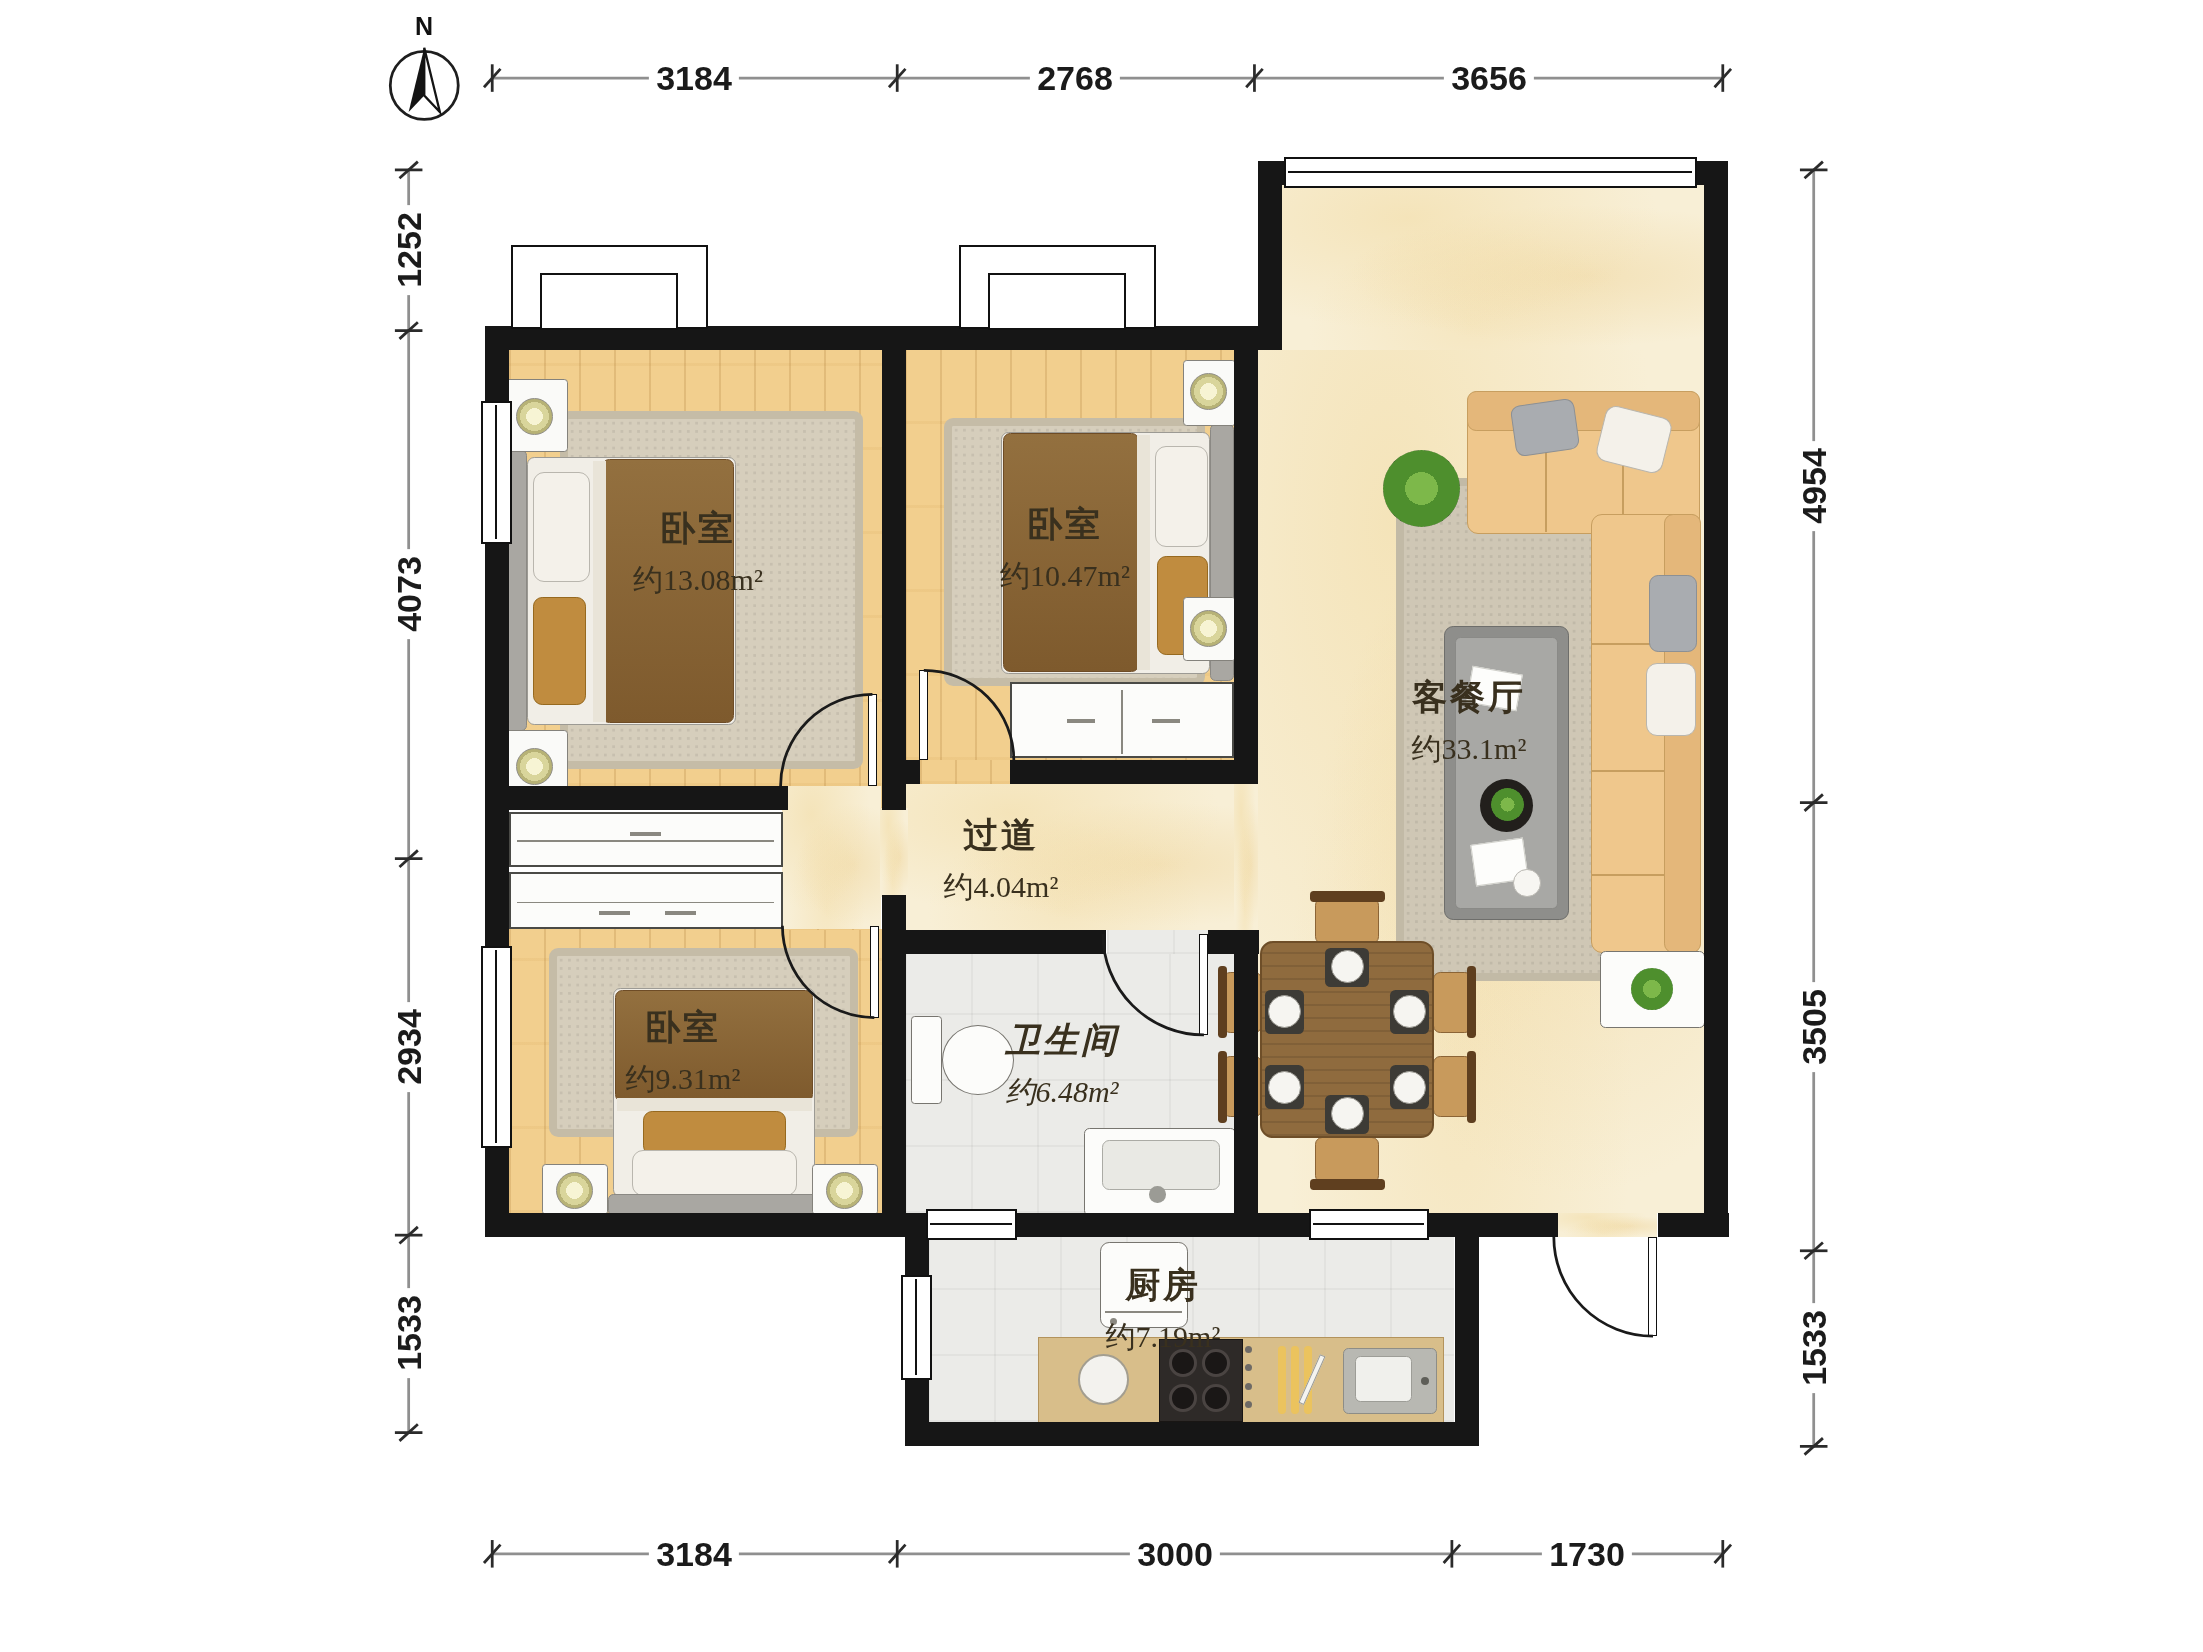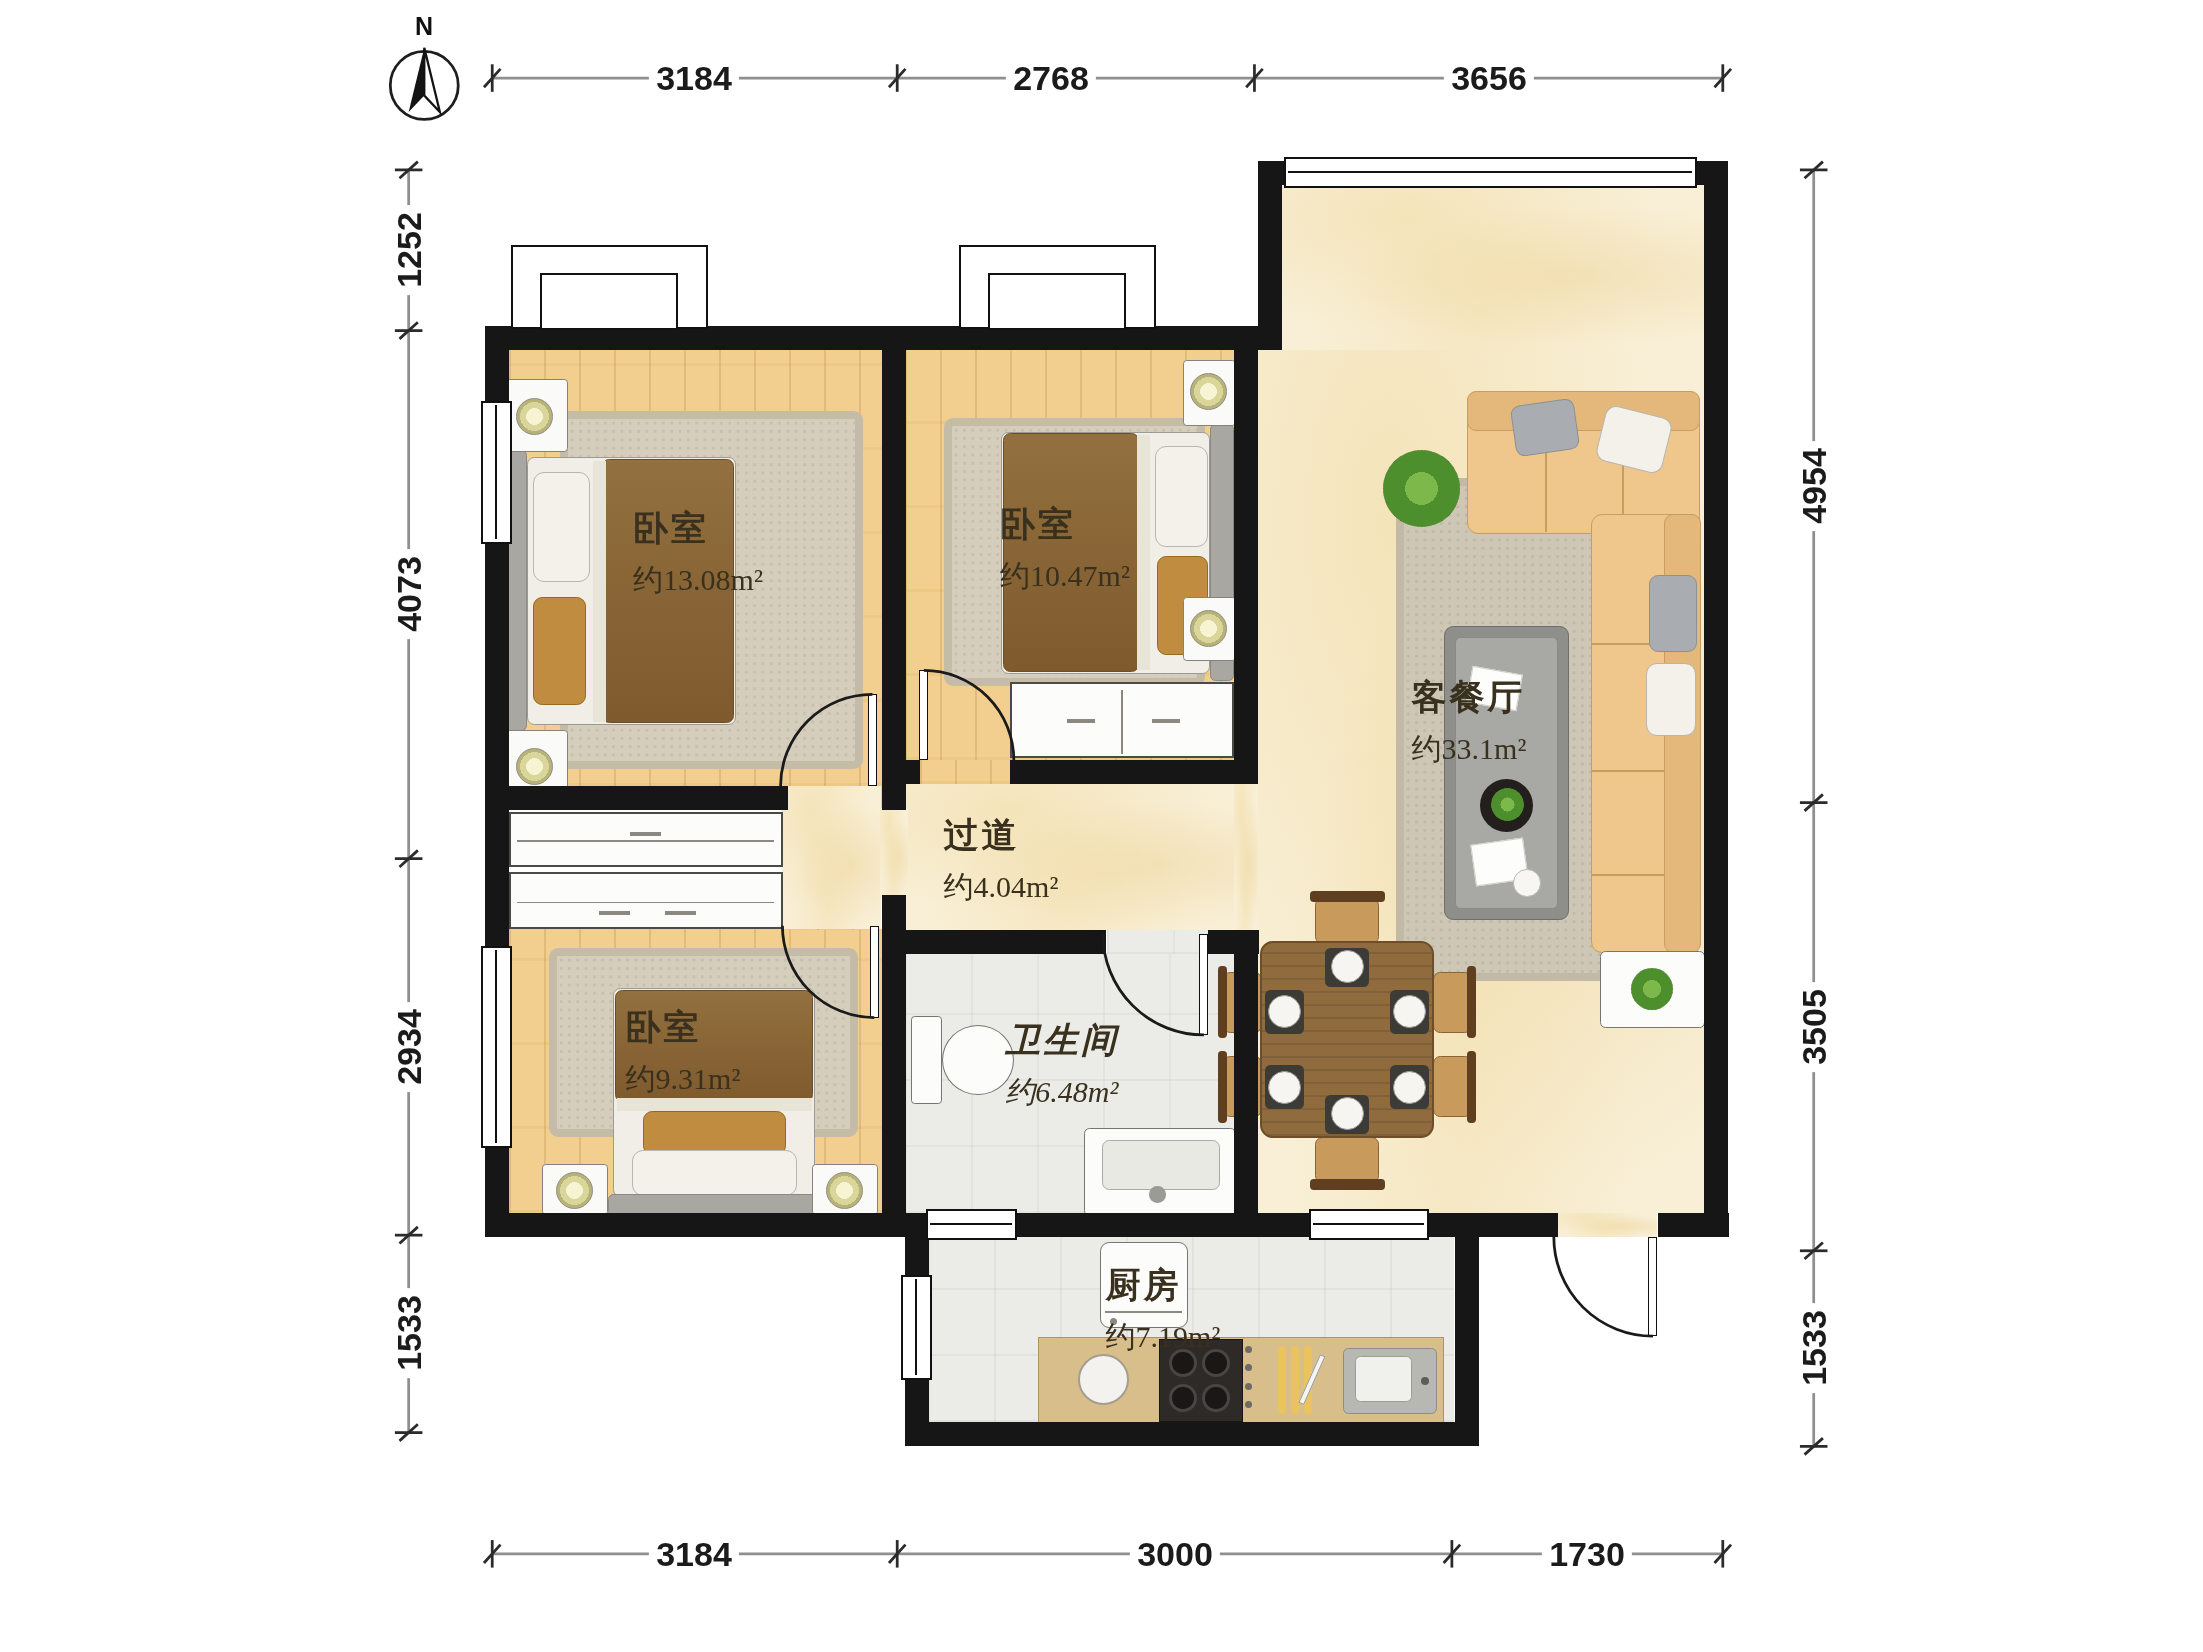--- a/index.html
+++ b/index.html
@@ -26,21 +26,21 @@
   .duvet{background:linear-gradient(180deg,#93703F,#7E5A2D);border:1.8px solid #6E4C26;box-sizing:border-box;border-radius:7.3px;}
   .fold{background:#E9E4D8;}
   .pillow-w{background:#F4F1EA;border:1.8px solid #B9B6AE;box-sizing:border-box;border-radius:11px;}
   .pillow-t{background:#C08C3F;border:1.8px solid #96691F;box-sizing:border-box;border-radius:9.2px;}
   .nstand{background:#FAFAF8;border:1.8px solid #84827C;box-sizing:border-box;border-radius:3.7px;}
   .lamp{border-radius:50%;border:1.8px solid #8F8D85;box-sizing:border-box;
     background:radial-gradient(circle,#F7F4D4 0 34%,#D9D59B 34% 58%,#B7B276 58% 72%,#EFECDE 72%);}
   .closet{background:#FCFCFA;border:2.8px solid #4A4A46;box-sizing:border-box;}
   .cline{background:#8A8880;}
   .white-box{background:#FCFCFA;border:1.8px solid #77756F;box-sizing:border-box;border-radius:5.5px;}
-  .room-label{position:absolute;transform:translate(-50%,-50%);text-align:left;color:#39301E;
+  .room-label{position:absolute;transform:translate(-50%,-50%);text-align:center;color:#39301E;
     font-family:"Liberation Serif","DejaVu Serif",serif;white-space:nowrap;}
   .rname{font-size:35px;font-weight:700;letter-spacing:2.8px;}
   .rarea{font-size:30px;margin-top:8px;}
   .dim{position:absolute;transform:translate(-50%,-50%);background:#fff;padding:0 7.3px;
     font:600 34px "Liberation Sans","DejaVu Sans",sans-serif;color:#1b1b1b;white-space:nowrap;}
   .dim.v{transform:translate(-50%,-50%) rotate(-90deg);}
   .disclaimer{position:absolute;left:26px;top:1604px;font:700 26px "Liberation Sans","DejaVu Sans",sans-serif;color:#E2231A;}
   .compass-n{position:absolute;left:424px;top:26px;transform:translate(-50%,-50%);
     font:700 25px "Liberation Sans",sans-serif;color:#111;}
   .sofa{background:#EFC78C;border:1.8px solid #C79E5F;box-sizing:border-box;border-radius:11px;}
@@ -362,21 +362,21 @@
   <div class="room-label" style="left:1062px;top:1065px;font-style:italic;">
     <div class="rname">卫生间</div>
     <div class="rarea">约6.48m²</div>
   </div>
   <div class="room-label" style="left:1163px;top:1310px;">
     <div class="rname">厨房</div>
     <div class="rarea">约7.19m²</div>
   </div>
 
   <div class="dim" style="left:694px;top:78px;">3184</div>
-  <div class="dim" style="left:1051px;top:78px;">2768</div>
+  <div class="dim" style="left:1075px;top:78px;">2768</div>
   <div class="dim" style="left:1489px;top:78px;">3656</div>
   <div class="dim v" style="left:409px;top:250px;">1252</div>
   <div class="dim v" style="left:409px;top:594px;">4073</div>
   <div class="dim v" style="left:409px;top:1047px;">2934</div>
   <div class="dim v" style="left:409px;top:1333px;">1533</div>
   <div class="dim v" style="left:1814px;top:486px;">4954</div>
   <div class="dim v" style="left:1814px;top:1027px;">3505</div>
   <div class="dim v" style="left:1814px;top:1348px;">1533</div>
   <div class="dim" style="left:694px;top:1554px;">3184</div>
   <div class="dim" style="left:1175px;top:1554px;">3000</div>

